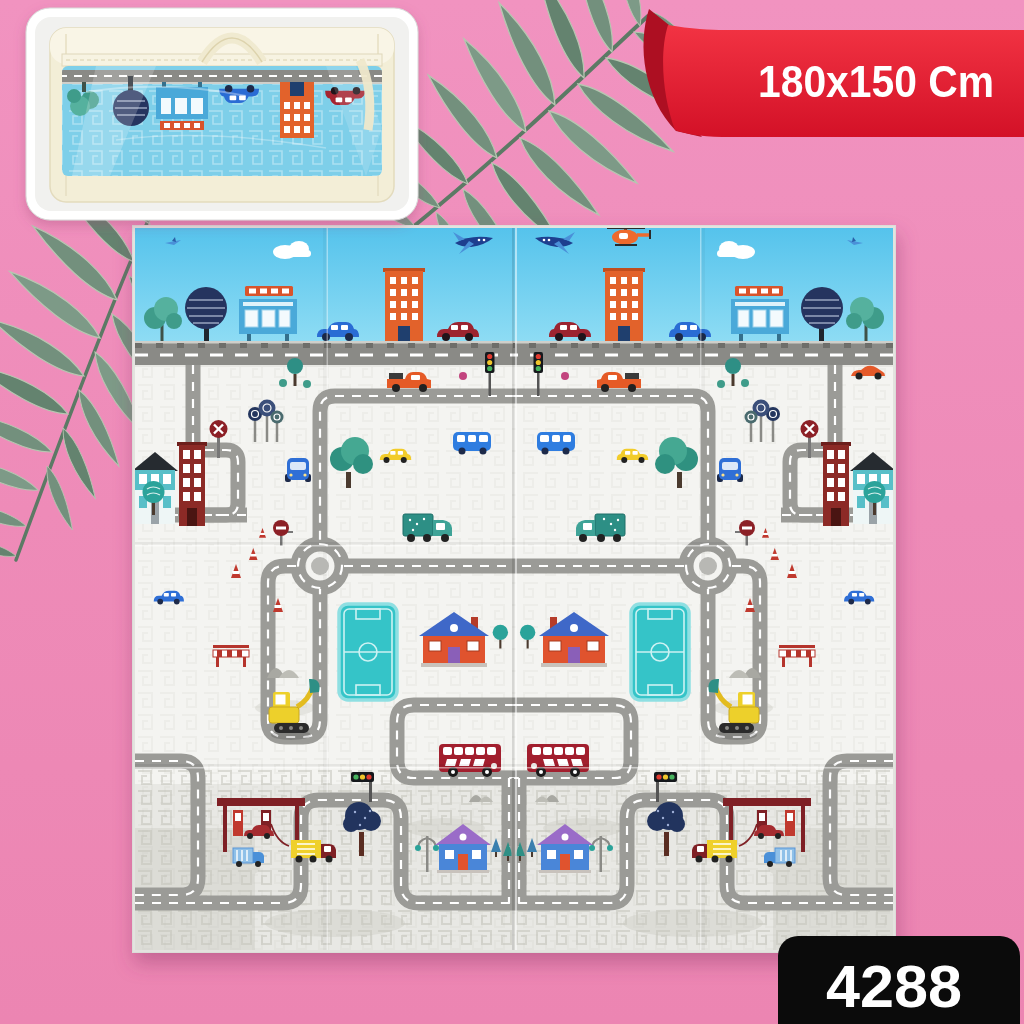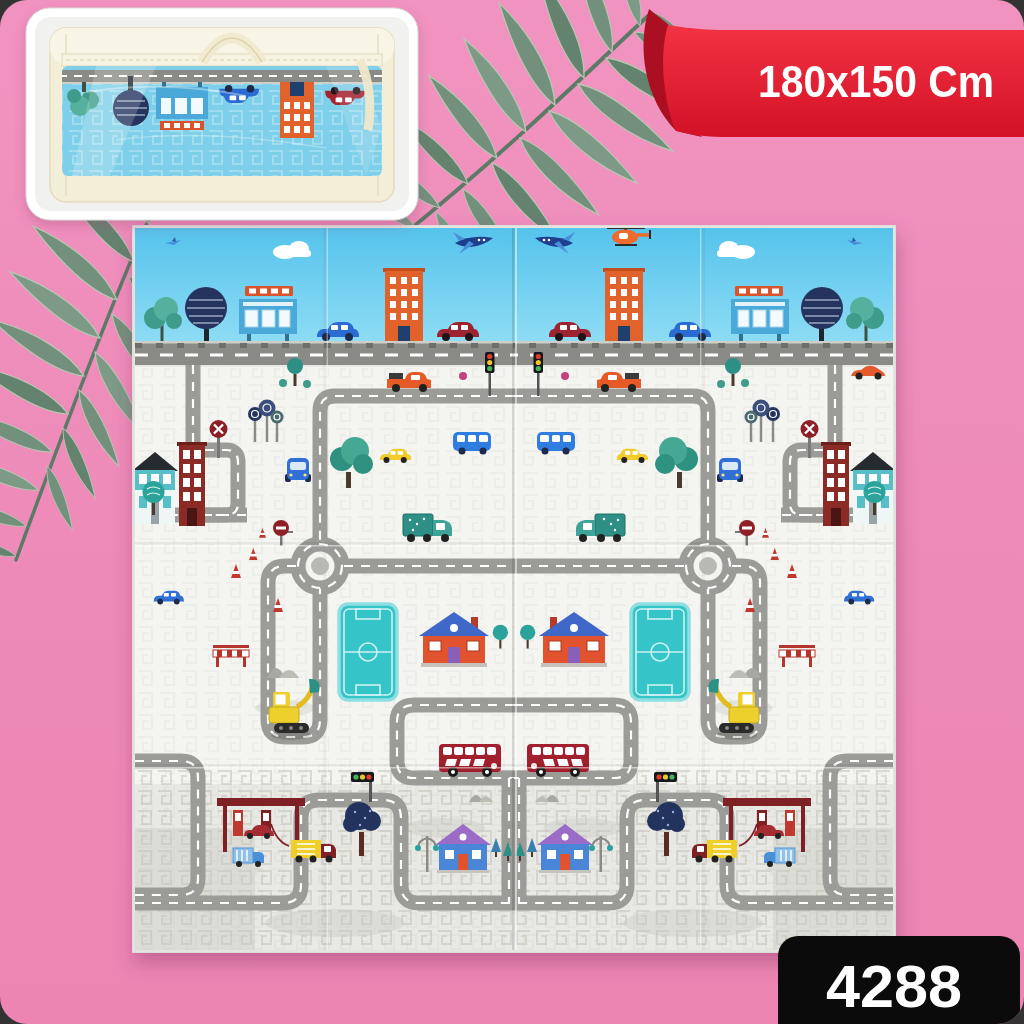--- a/index.html
+++ b/index.html
@@ -1,16 +1,16 @@
 <!DOCTYPE html>
 <html><head>
 <meta charset="utf-8">
 <style>
   html,body{margin:0;padding:0;background:#333;}
-  .stage{position:relative;width:1024px;height:1024px;overflow:hidden;font-family:"Liberation Sans",sans-serif;border-radius:27px;}
+  .stage{position:relative;width:1024px;height:1024px;overflow:hidden;font-family:"Liberation Sans",sans-serif;}
   .stage svg{display:block;}
   .lf{stroke:#b7c6b1;stroke-width:1;}
   .stem{fill:none;stroke:#5c7a65;stroke-linecap:round;}
   .roadfill path,.roadfill circle{fill:none;stroke:#9b9b97;stroke-width:15;}
   .roaddash path,.roaddash circle{fill:none;stroke:#ffffff;stroke-width:2.2;stroke-dasharray:9 8;}
   .ribbon-text{font-family:"Liberation Sans",sans-serif;font-weight:bold;font-size:44px;fill:#ffffff;}
   .badge-text{font-family:"Liberation Sans",sans-serif;font-weight:bold;font-size:60px;fill:#ffffff;}
 </style>
 </head>
 <body>

